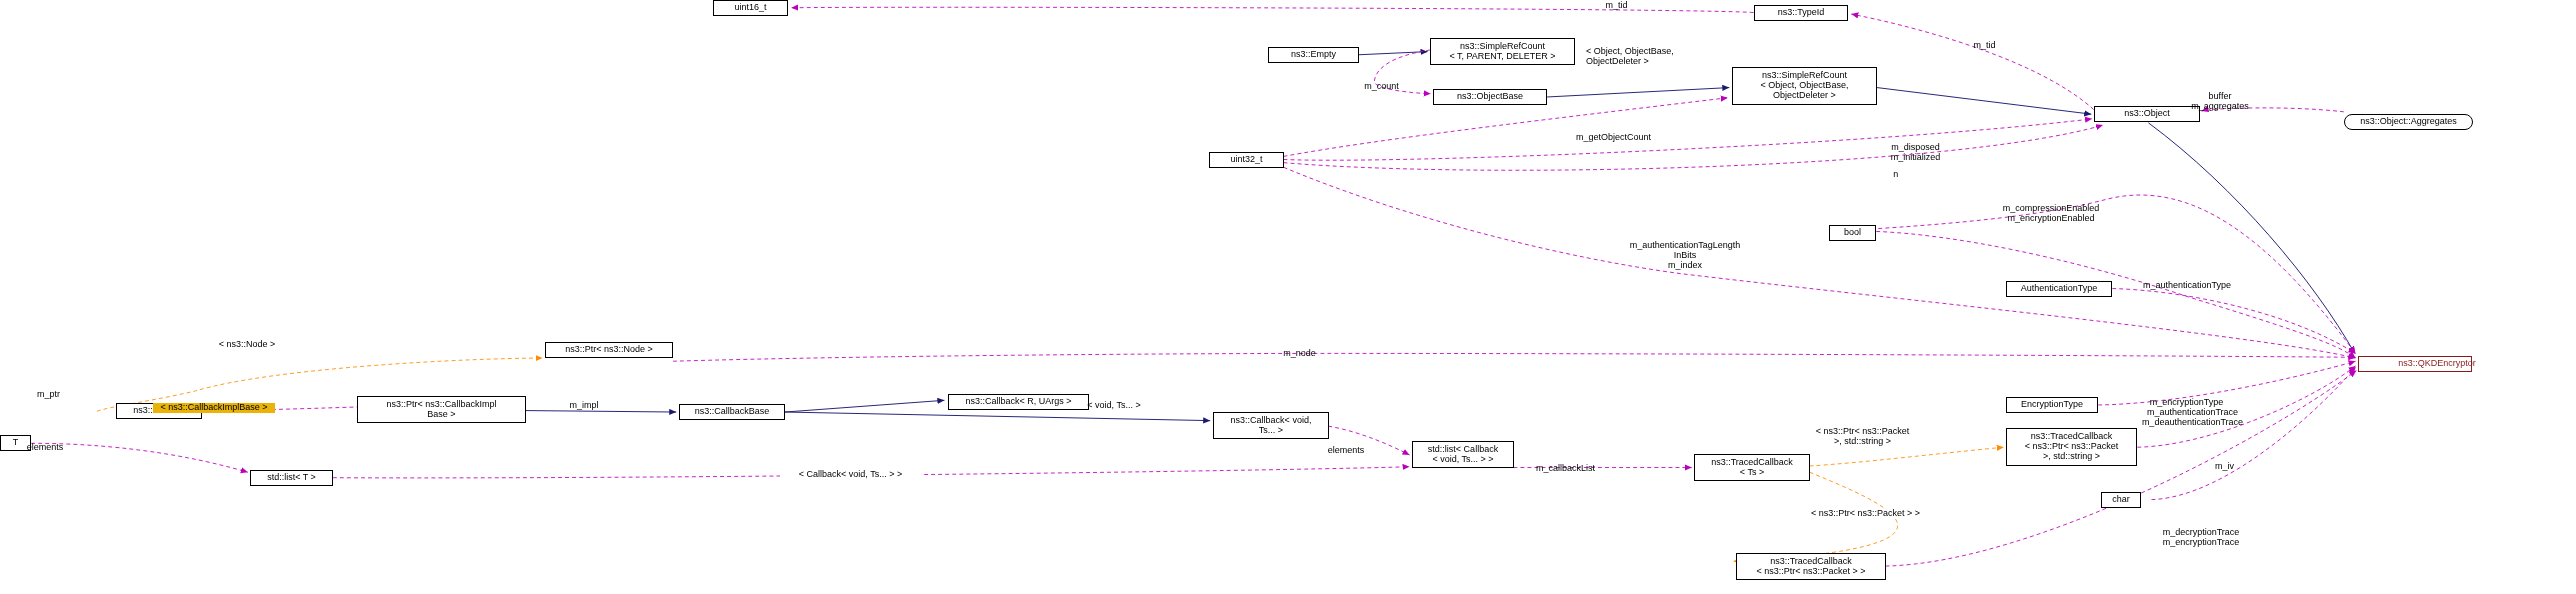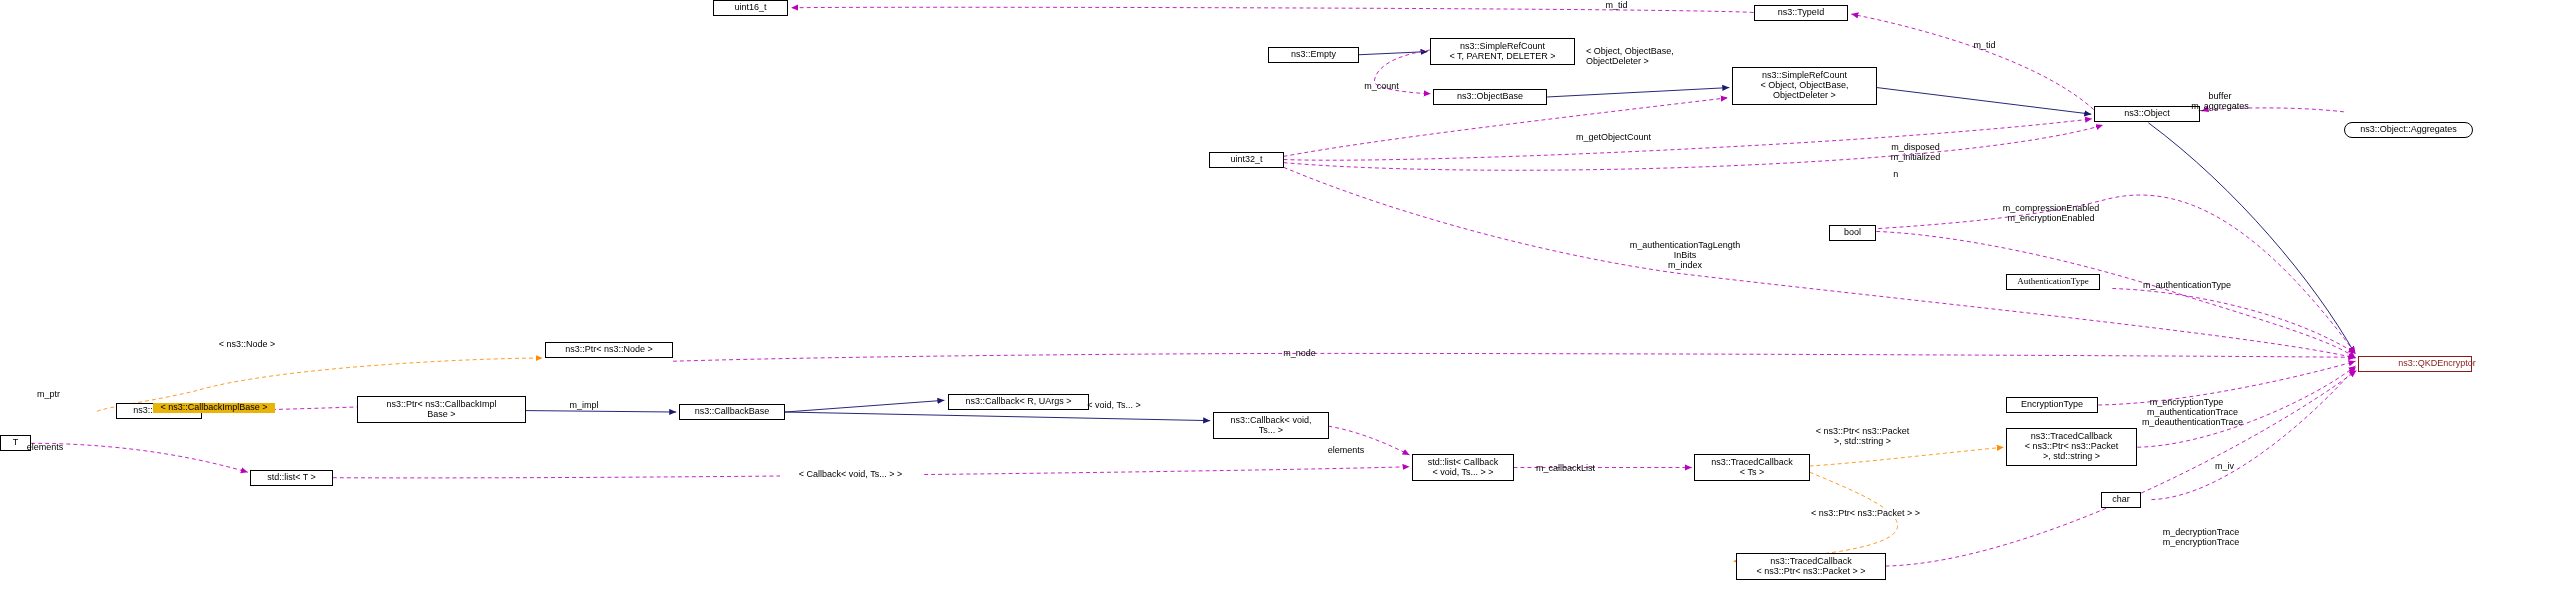--- a/index.html
+++ b/index.html
@@ -77,39 +77,39 @@
   <div class="node" style="left:713px;top:0px;width:75px;height:16.4px;">uint16_t</div>
   <div class="node" style="left:1754px;top:4.7px;width:94px;height:16.4px;">ns3::TypeId</div>
   <div class="node" style="left:1268px;top:47px;width:91px;height:16.4px;">ns3::Empty</div>
   <div class="node" style="left:1430px;top:38px;width:145px;height:27px;">ns3::SimpleRefCount
 &lt; T, PARENT, DELETER &gt;</div>
   <div class="node" style="left:1732px;top:67px;width:145px;height:38px;">ns3::SimpleRefCount
 &lt; Object, ObjectBase,
 ObjectDeleter &gt;</div>
   <div class="node" style="left:1433px;top:89px;width:114px;height:16.4px;">ns3::ObjectBase</div>
   <div class="node" style="left:2094px;top:106px;width:106px;height:16.4px;">ns3::Object</div>
-  <div class="node" style="left:2344px;top:122px;width:129px;height:16.4px;border-radius:8px;">ns3::Object::Aggregates</div>
+  <div class="node" style="left:2344px;top:114px;width:129px;height:16.4px;border-radius:8px;">ns3::Object::Aggregates</div>
   <div class="node" style="left:1209px;top:152px;width:75px;height:16.4px;">uint32_t</div>
   <div class="node" style="left:1829px;top:225px;width:47px;height:16.4px;">bool</div>
-  <div class="node" style="left:2006px;top:274px;width:94px;height:16.4px;font-family:Liberation Serif, serif;">AuthenticationType</div>
+  <div class="node" style="left:2006px;top:281px;width:106px;height:16.4px;">AuthenticationType</div>
   <div class="node" style="left:545px;top:342px;width:128px;height:16.4px;">ns3::Ptr&lt; ns3::Node &gt;</div>
   <div class="node hl" style="left:2358px;top:356px;width:114px;height:16.4px;">ns3::QKDEncryptor</div>
   <div class="node" style="left:2006px;top:397px;width:92px;height:16.4px;">EncryptionType</div>
   <div class="node" style="left:116px;top:403px;width:86px;height:16.4px;">ns3::Ptr&lt; T &gt;</div>
   <div class="node" style="left:357px;top:396px;width:169px;height:27px;">ns3::Ptr&lt; ns3::CallbackImpl
 Base &gt;</div>
   <div class="node" style="left:679px;top:404px;width:106px;height:16.4px;">ns3::CallbackBase</div>
   <div class="node" style="left:948px;top:394px;width:141px;height:16.4px;">ns3::Callback&lt; R, UArgs &gt;</div>
   <div class="node" style="left:1213px;top:412px;width:116px;height:27px;">ns3::Callback&lt; void,
 Ts... &gt;</div>
   <div class="node" style="left:2006px;top:428px;width:131px;height:38px;">ns3::TracedCallback
 &lt; ns3::Ptr&lt; ns3::Packet
 &gt;, std::string &gt;</div>
   <div class="node" style="left:0px;top:435px;width:31px;height:16.4px;">T</div>
-  <div class="node" style="left:1412px;top:454px;width:102px;height:27px;">std::list&lt; Callback
+  <div class="node" style="left:1412px;top:441px;width:102px;height:27px;">std::list&lt; Callback
 &lt; void, Ts... &gt; &gt;</div>
   <div class="node" style="left:1694px;top:454px;width:116px;height:27px;">ns3::TracedCallback
 &lt; Ts &gt;</div>
   <div class="node" style="left:250px;top:470px;width:83px;height:16.4px;">std::list&lt; T &gt;</div>
   <div class="node" style="left:2101px;top:492px;width:40px;height:16.4px;">char</div>
   <div class="node" style="left:1736px;top:553px;width:150px;height:27px;">ns3::TracedCallback
 &lt; ns3::Ptr&lt; ns3::Packet &gt; &gt;</div>
 
   <div class="lbl" style="left:1593px;top:0.8px;width:47px;">m_tid</div>
   <div class="lbl" style="left:1961px;top:41px;width:47px;">m_tid</div>

